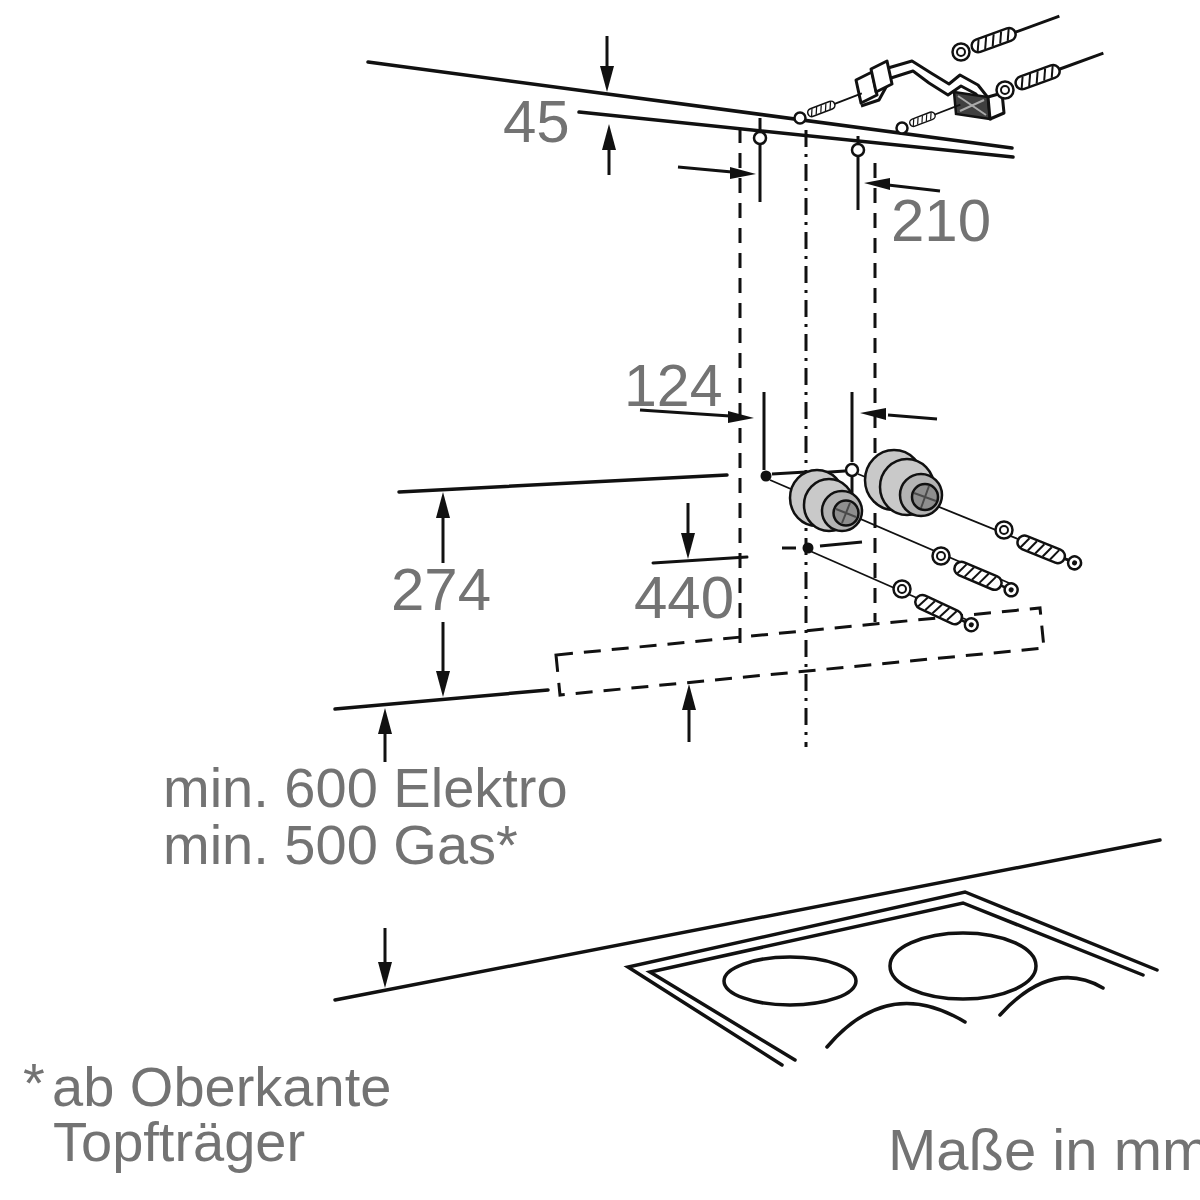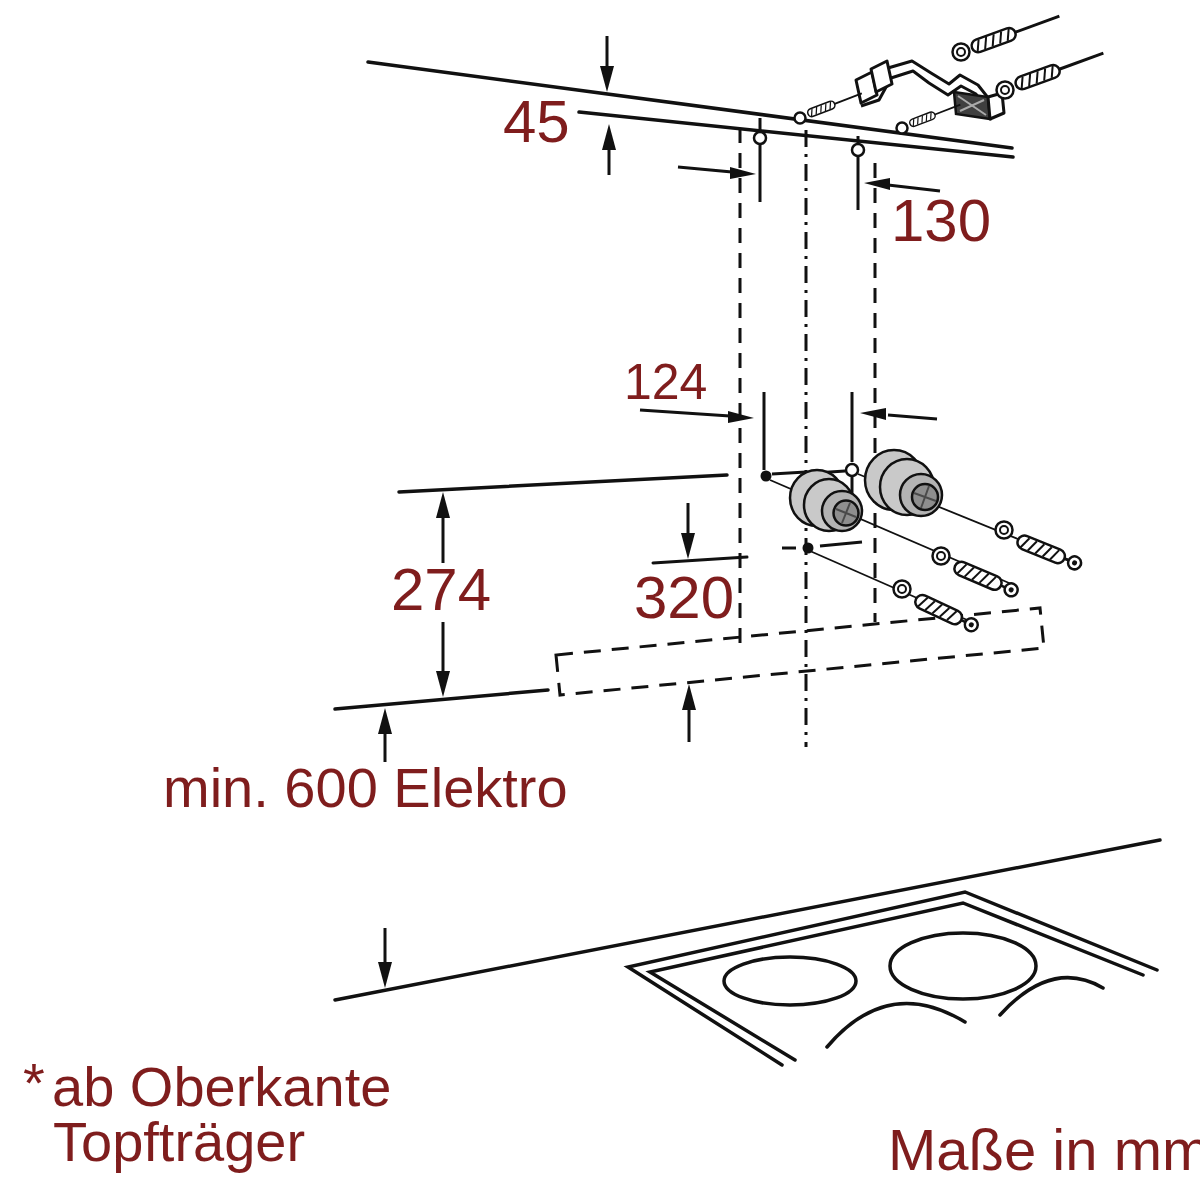--- a/index.html
+++ b/index.html
@@ -1,21 +1,21 @@
 <!DOCTYPE html>
 <html><head>
 <meta charset="utf-8">
 <style>
   html,body{margin:0;padding:0;background:#fff;}
   .canvas{position:relative;width:1200px;height:1200px;background:#fff;overflow:hidden;
           font-family:"Liberation Sans",sans-serif;color:#000;}
   .art{position:absolute;left:0;top:0;}
-  .label{position:absolute;line-height:1;white-space:nowrap;color:#7f1d1d;}
+  .label{position:absolute;line-height:1;white-space:nowrap;color:#737373;}
   .dim-label{font-size:60px;}
-  .dim-label-sm{font-size:50px;}
+  .dim-label-sm{font-size:59px;}
   .note{font-size:56px;}
   .units{font-size:58px;}
 
   
   .ln   {stroke:#111;stroke-width:3.5;fill:none;stroke-linecap:round;}
   .ln2  {stroke:#111;stroke-width:3;fill:none;stroke-linecap:round;}
   .dim  {stroke:#111;stroke-width:3;fill:none;stroke-linecap:butt;}
   .thin {stroke:#111;stroke-width:1.8;fill:none;}
   .dash {stroke:#111;stroke-width:3;fill:none;stroke-dasharray:15 10;}
   .dashdot{stroke:#111;stroke-width:3;fill:none;stroke-dasharray:17 7 3 7;}
@@ -211,30 +211,31 @@
     <path class="ck" d="M795,1060 L650,972 L963,903 L1143,975"></path>
     <ellipse class="ck" cx="790" cy="981" rx="66" ry="24"></ellipse>
     <ellipse class="ck" cx="963" cy="966" rx="73" ry="33"></ellipse>
     <path class="ck" d="M827,1047 Q888,975 965,1022"></path>
     <path class="ck" d="M1000,1015 Q1052,958 1103,988"></path>
   </g>
 </svg>
 
 <div class="label dim-label" style="left:503px;top:92px">45</div>
 
-<div class="label dim-label" style="left:891px;top:191px">130</div>
+<div class="label dim-label" style="left:891px;top:191px">210</div>
 
 <div class="label dim-label-sm" style="left:624px;top:357px">124</div>
 
 <div class="label dim-label" style="left:391px;top:560px">274</div>
 
-<div class="label dim-label" style="left:634px;top:568px">320</div>
+<div class="label dim-label" style="left:634px;top:568px">440</div>
 
 <div class="label note" style="left:163px;top:760px">min. 600 Elektro</div>
 
+<div class="label note" style="left:163px;top:817px">min. 500 Gas*</div>
 
 <div class="label note" style="left:23px;top:1055px">*</div>
 
 <div class="label note" style="left:52px;top:1059px">ab Oberkante</div>
 
 <div class="label note" style="left:53px;top:1114px">Topfträger</div>
 
 <div class="label units" style="left:888px;top:1121px">Maße in mm</div>
 
 </div>

